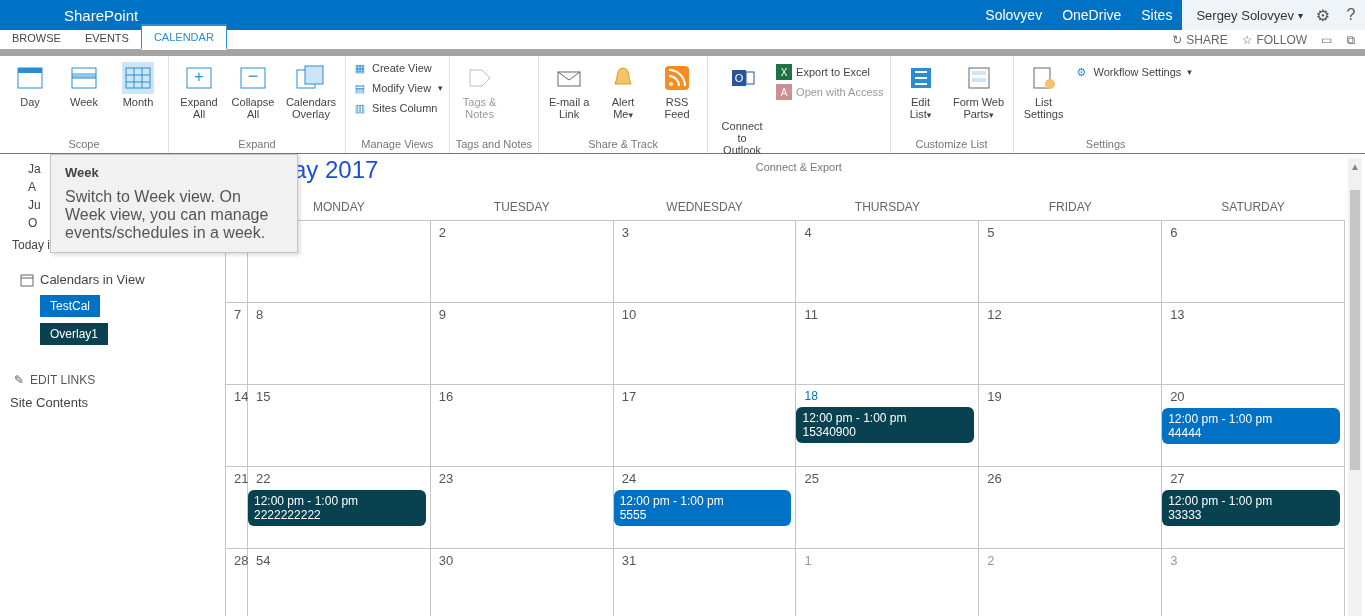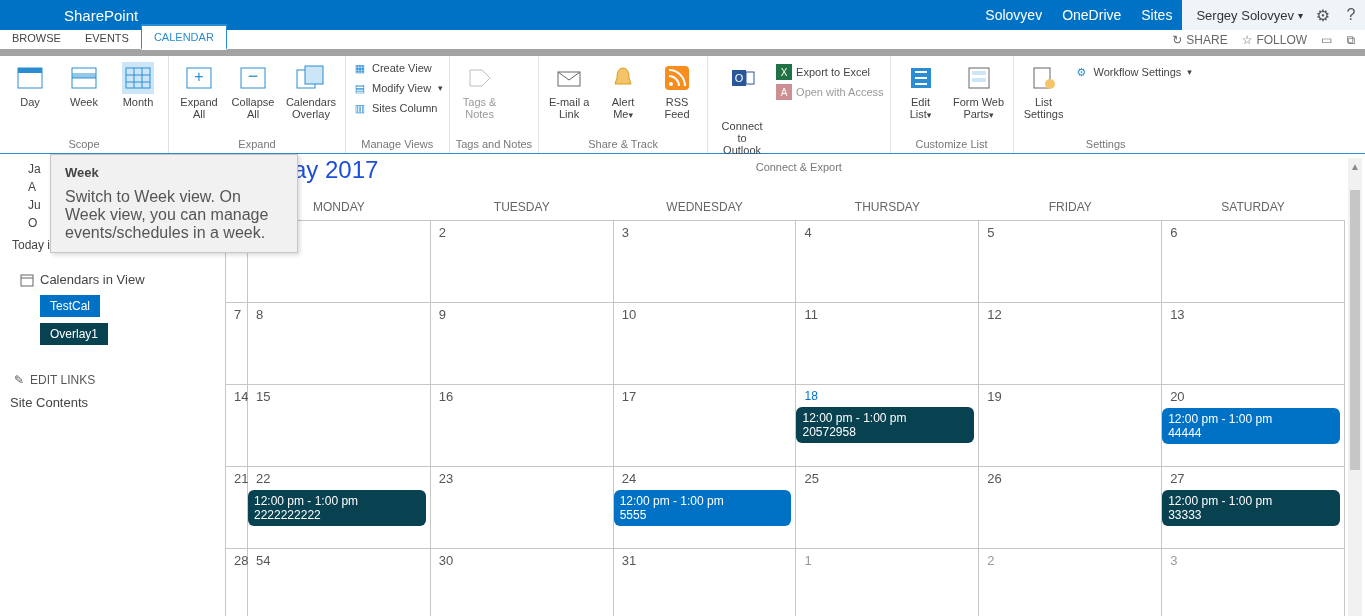--- a/index.html
+++ b/index.html
@@ -432,21 +432,21 @@
               <div class="dnum">15</div>
             </td>
             <td>
               <div class="dnum">16</div>
             </td>
             <td>
               <div class="dnum">17</div>
             </td>
             <td>
               <div class="dnum today">18</div>
-              <div class="event ov"><span class="etime">12:00 pm - 1:00 pm</span><span>20572958</span></div>
+              <div class="event ov"><span class="etime">12:00 pm - 1:00 pm</span><span>15340900</span></div>
             </td>
             <td>
               <div class="dnum">19</div>
             </td>
             <td>
               <div class="dnum">20</div>
               <div class="event tc"><span class="etime">12:00 pm - 1:00 pm</span><span>44444</span></div>
             </td>
           </tr>
           <tr>

